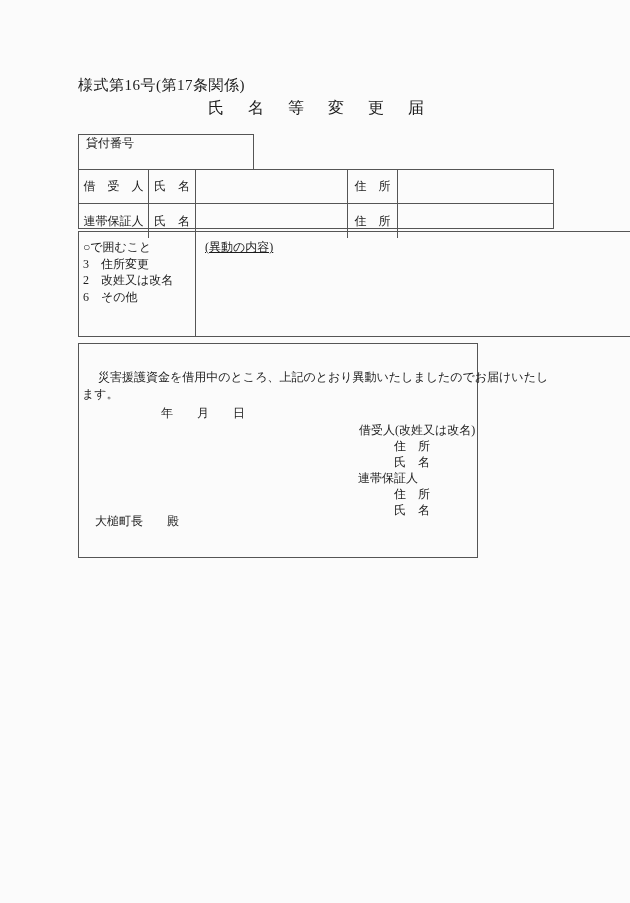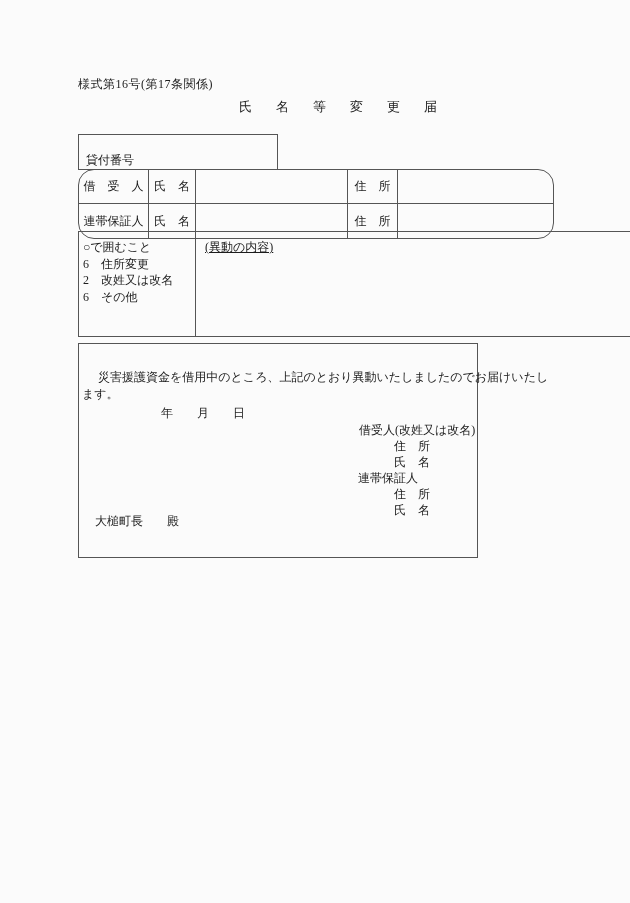--- a/index.html
+++ b/index.html
@@ -4,29 +4,29 @@
 <style>
   html,body { margin:0; padding:0; background:#fbfbfb; }
   .page {
     position:relative; width:630px; height:903px; background:#fbfbfb;
     font-family:"Liberation Serif","DejaVu Serif",serif;
     color:#1c1c1c; font-size:12px;
   }
   .abs { position:absolute; }
   .box { border:1px solid #555; box-sizing:border-box; }
 
-  .form-no   { left:78px;  top:76px;  font-size:12px; letter-spacing:0.5px; }
-  .title     { left:239px; top:98px;  font-size:13px; letter-spacing:24px; white-space:nowrap; }
+  .form-no   { left:78px;  top:76px;  font-size:15px; letter-spacing:0.5px; }
+  .title     { left:208px; top:98px;  font-size:16px; letter-spacing:24px; white-space:nowrap; }
 
-  .loan-box  { left:78px; top:134px; width:200px; height:36px;
-               display:flex; align-items:flex-end; padding-left:7px; }
+  .loan-box  { left:78px; top:134px; width:176px; height:36px;
+               display:flex; align-items:flex-start; padding-left:7px; }
 
-  .parties   { left:78px; top:169px; width:476px; height:70px;
+  .parties   { left:78px; top:169px; width:476px; height:60px;
                display:grid; grid-template-columns:70px 47px 152px 50px 1fr;
-               grid-template-rows:34px 34px;border-radius:16px; }
+               grid-template-rows:34px 34px; }
   .pcell     { border-right:1px solid #555; box-sizing:border-box;
                display:flex; align-items:center; justify-content:center; overflow:hidden; }
   .pcell.r1  { border-bottom:1px solid #555; }
   .pcell.last{ border-right:none; }
 
   .select-box{ left:78px; top:231px; width:556px; height:106px; display:flex; }
   .sel-left  { width:117px; border-right:1px solid #555; box-sizing:border-box;
                padding:7px 4px 0 4px; line-height:16.5px; }
   .sel-right { flex:1; padding:7px 9px 0 9px; line-height:16.5px;text-decoration:underline; }
   .opt       { padding-left:7px; text-indent:-7px; }
@@ -66,21 +66,21 @@
     <div class="pcell">連帯保証人</div>
     <div class="pcell">氏　名</div>
     <div class="pcell"></div>
     <div class="pcell">住　所</div>
     <div class="pcell last"></div>
   </div>
 
   <div class="abs box select-box">
     <div class="sel-left">
       <div>○で囲むこと</div>
-      <div class="opt">6　住所変更</div>
+      <div class="opt">3　住所変更</div>
       <div class="opt">2　改姓又は改名</div>
       <div class="opt">6　その他</div>
     </div>
     <div class="sel-right">
       <span>(異動の内容)</span>
       <span></span>
     </div>
   </div>
 
   <div class="abs box statement-box">

